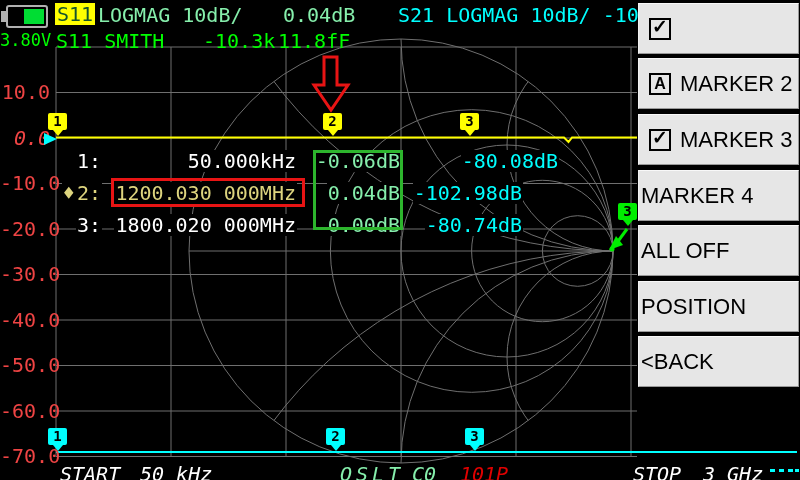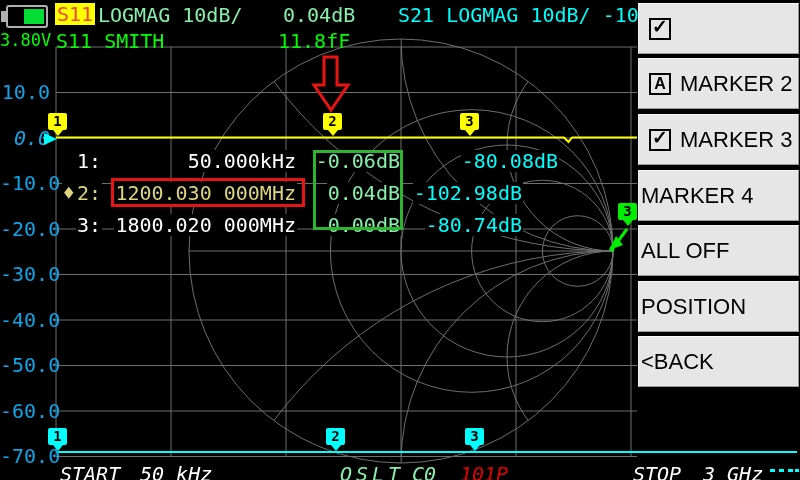--- a/index.html
+++ b/index.html
@@ -4,35 +4,35 @@
 <style>
   html,body{margin:0;padding:0;background:#222;}
   #screen{position:relative;width:800px;height:480px;background:#000;overflow:hidden;
           font-family:"DejaVu Sans Mono",monospace;}
   #screen *{box-sizing:border-box;}
   svg.layer{position:absolute;left:0;top:0;pointer-events:none;}
 
   
   .hdr{position:absolute;font-size:20px;line-height:22px;white-space:pre;}
   .y{color:#86efac;} .c{color:#00ffff;} .g{color:#00ff00;} .w{color:#ffffff;}
-  .badge-s11{position:absolute;left:55px;top:3px;background:#ffff00;color:#ef4444;
+  .badge-s11{position:absolute;left:55px;top:3px;background:#ffff00;color:#14532d;
              font-size:20px;line-height:22px;padding:0 2px;}
   .s21wrap{position:absolute;left:398px;top:4px;width:240px;overflow:hidden;
            white-space:pre;font-size:20px;line-height:22px;color:#00ffff;}
 
   
   .batt-body{position:absolute;left:6px;top:5px;width:42px;height:23px;
              border:2px solid #b0b0b0;border-radius:3px;background:#000;}
   .batt-nub{position:absolute;left:1px;top:11px;width:5px;height:11px;background:#b0b0b0;}
   .batt-fill{position:absolute;left:16px;top:2px;width:20px;height:15px;background:#00dd33;}
   .batt-volt{position:absolute;left:0px;top:30px;font-size:17px;color:#00ff00;}
 
   
   .ylab{position:absolute;left:0;width:50px;text-align:right;font-size:20px;
-        line-height:22px;color:#0ea5e9;background:#000;}
+        line-height:22px;color:#ef4444;background:#000;}
 
   
   .mcell{position:absolute;display:flex;justify-content:flex-end;
          font-size:20px;line-height:22px;white-space:pre;}
   .mcell span{background:#000;padding:0 1px;}
   .pale{color:#ddd47e;}
 
   
   .flag{position:absolute;width:19px;height:17px;text-align:center;
         font-size:14px;line-height:17px;font-weight:bold;color:#000;border-radius:2px;}
@@ -129,20 +129,21 @@
   <div class="batt-body">
     <div class="batt-fill"></div>
   </div>
   <div class="batt-volt">3.80V</div>
 
   <div class="badge-s11">S11</div>
   <div class="hdr y" style="left:98px;top:4px;">LOGMAG 10dB/</div>
   <div class="hdr y" style="left:283px;top:4px;">0.04dB</div>
 
   <div class="hdr g" style="left:56px;top:30px;">S11 SMITH</div>
+  <div class="hdr g" style="left:203px;top:30px;">-10.3k</div>
   <div class="hdr g" style="left:278px;top:30px;">11.8fF</div>
 
   <div class="s21wrap"><span>S21 LOGMAG 10dB/</span><span> </span><span>-102</span></div>
 
   <div class="ylab" style="top:81px;">10.0</div>
   <div class="ylab" style="top:127px;font-style:italic;">0.0</div>
   <div class="ylab" style="top:172px;">-10.0</div>
   <div class="ylab" style="top:218px;">-20.0</div>
   <div class="ylab" style="top:263px;">-30.0</div>
   <div class="ylab" style="top:309px;">-40.0</div>

